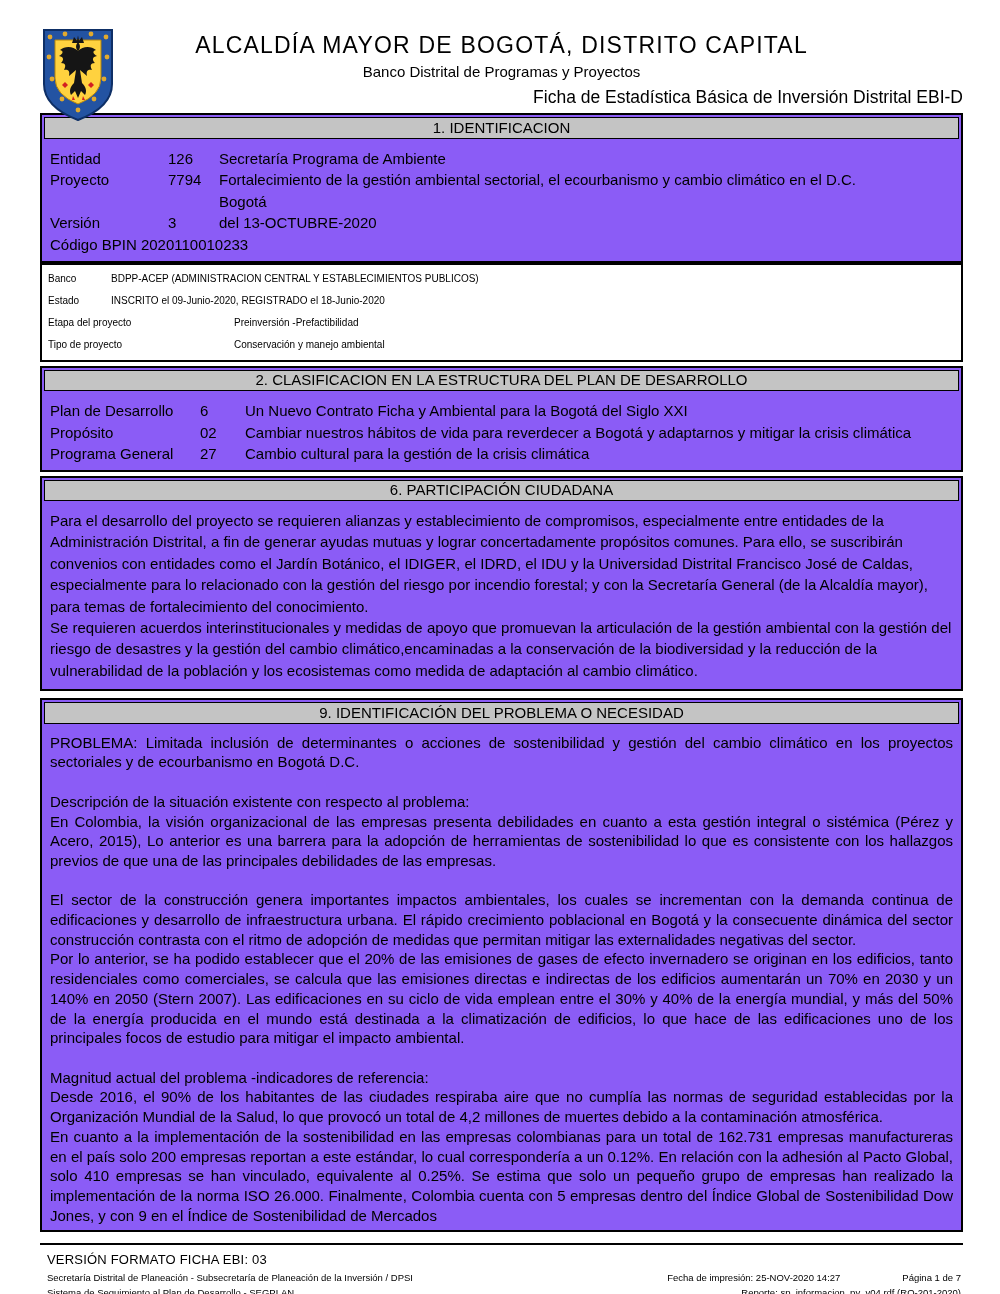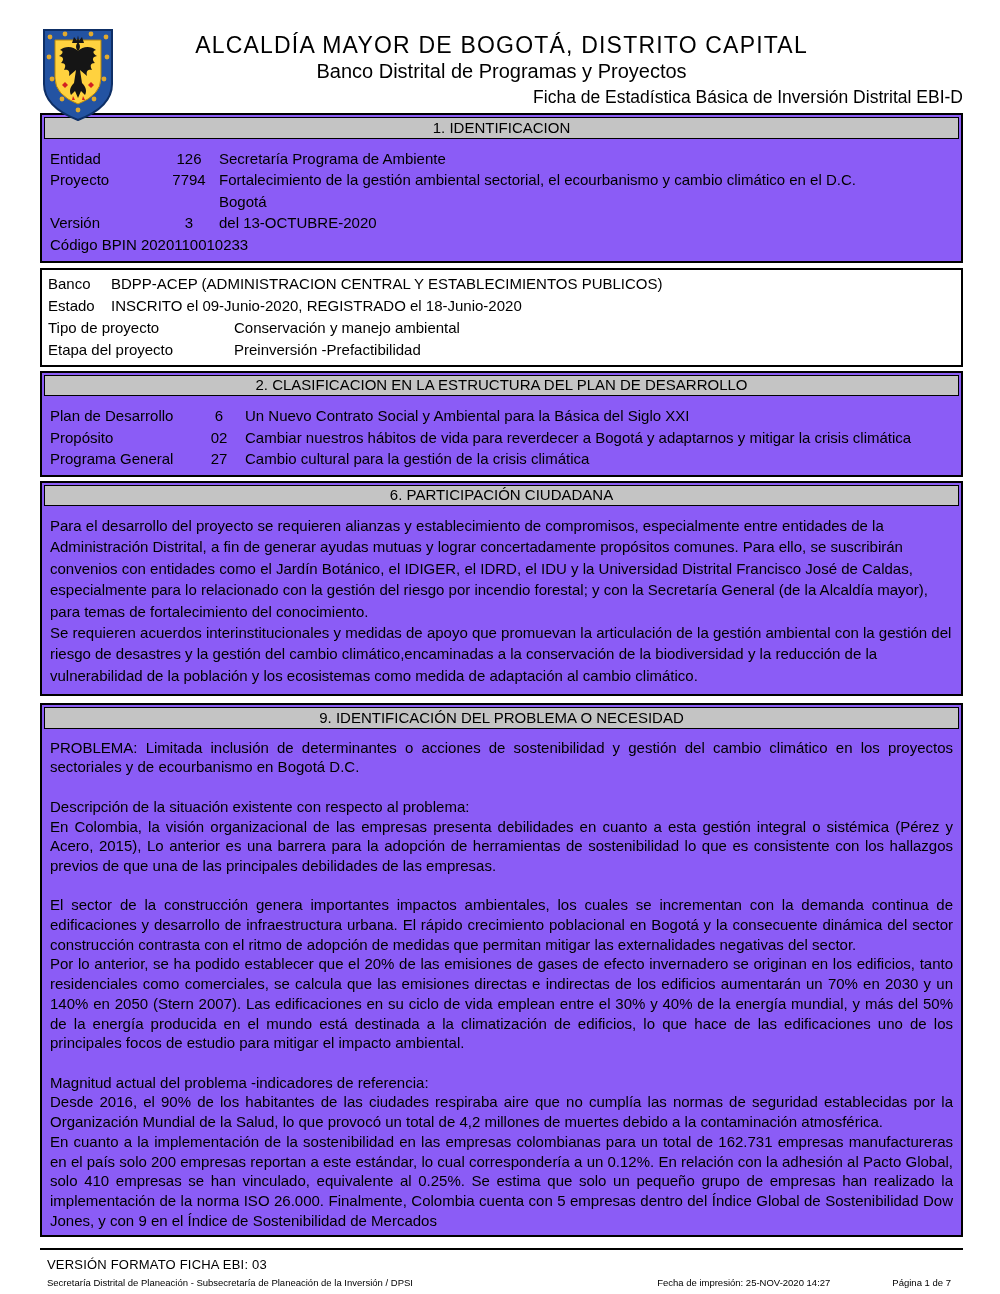--- a/index.html
+++ b/index.html
@@ -2,56 +2,56 @@
 <html><head>
 <meta charset="utf-8">
 <style>
   html,body{margin:0;padding:0;background:#ffffff;}
   body{width:1000px;height:1294px;font-family:"Liberation Sans",sans-serif;color:#000;overflow:hidden;}
   .page{position:relative;box-sizing:border-box;width:1000px;height:1146px;padding:28px 37px 0 40px;}
 
   
   .logo{position:absolute;left:40px;top:27px;width:76px;height:96px;}
   .t1{font-size:23px;letter-spacing:1.2px;text-align:center;line-height:27px;margin-top:4px;}
-  .t2{font-size:20px;text-align:center;line-height:21px;margin-top:2px;}
+  .t2{font-size:15px;text-align:center;line-height:21px;margin-top:2px;}
   .t3{font-size:17.5px;text-align:right;line-height:23px;margin-top:4px;}
 
   
   .sec{border:2px solid #000;padding:2px;margin-top:4px;background:#8b5cf6;}
   .sec:first-of-type{margin-top:9px;}
   .bar{border:1px solid #000;background:#c4c4c4;text-align:center;font-size:15px;line-height:16px;padding:1.5px 0 2px 0;}
   .content{padding:2px 6px 3px 6px;font-size:15px;margin-top:7px;}
 
   .row{display:flex;line-height:21.5px;}
   .lbl{flex:0 0 auto;}
-  .code{flex:0 0 auto;text-align:center;white-space:nowrap;}
+  .code{flex:0 0 auto;text-align:left;white-space:nowrap;}
   .val{flex:1 1 auto;}
   .pre{white-space:pre-wrap;}
   .just{text-align:justify;}
 
   .sec1 .lbl{width:118px;}
   .sec1 .code{width:42px;margin-right:9px;}
   .sec1 .single{line-height:22px;}
 
-  .banco{border:2px solid #000;padding:3px 6px 4px 6px;margin-top:5px;font-size:15px;}
+  .banco{border:2px solid #000;padding:3px 6px 4px 6px;font-size:10px;}
   .banco .row{line-height:22px;}
   .banco .row.narrow .lbl{width:54px;margin-right:9px;}
   .banco .row.wide .lbl{width:183px;margin-right:3px;}
 
   .sec2 .lbl{width:150px;}
   .sec2 .code{width:38px;margin-right:7px;}
 
   .sec3 .content{line-height:21.4px;padding-bottom:6px;min-height:168px;}
   .sec4{margin-top:7px;}
   .sec4 .content{line-height:19.7px;text-align:justify;}
 
   
   .rule{border-top:2.5px solid #000;margin-top:11px;}
   .fversion{font-size:13px;margin:7px 0 5px 7px;letter-spacing:0.2px;}
-  .frow{display:flex;align-items:flex-start;font-size:9.5px;line-height:12px;margin:3px 12px 0 7px;}
+  .frow{display:flex;align-items:flex-start;font-size:9.5px;line-height:12px;margin:3px 2px 0 7px;}
   .frow .fleft{flex:1 1 auto;}
   .frow .fmid{flex:0 0 auto;margin-right:62px;}
   .frow .fright{flex:0 0 auto;}
   .frow2 .fright{margin-right:0;}
 </style>
 </head>
 <body>
 
 <div class="page">
 
@@ -115,36 +115,36 @@
   <div class="banco">
     <div class="row narrow">
       <span class="lbl">Banco</span>
       <span class="val">BDPP-ACEP (ADMINISTRACION CENTRAL Y ESTABLECIMIENTOS PUBLICOS)</span>
     </div>
     <div class="row narrow">
       <span class="lbl">Estado</span>
       <span class="val">INSCRITO el 09-Junio-2020, REGISTRADO el 18-Junio-2020</span>
     </div>
     <div class="row wide">
+      <span class="lbl">Etapa del proyecto</span>
+      <span class="val">Preinversión -Prefactibilidad</span>
+    </div>
+    <div class="row wide">
       <span class="lbl">Tipo de proyecto</span>
       <span class="val">Conservación y manejo ambiental</span>
-    </div>
-    <div class="row wide">
-      <span class="lbl">Etapa del proyecto</span>
-      <span class="val">Preinversión -Prefactibilidad</span>
     </div>
   </div>
 
   <div class="sec sec2">
     <div class="bar">2. CLASIFICACION EN LA ESTRUCTURA DEL PLAN DE DESARROLLO</div>
     <div class="content">
       <div class="row">
         <span class="lbl">Plan de Desarrollo</span>
         <span class="code">6</span>
-        <span class="val">Un Nuevo Contrato Social y Ambiental para la Básica del Siglo XXI</span>
+        <span class="val">Un Nuevo Contrato Ficha y Ambiental para la Bogotá del Siglo XXI</span>
       </div>
       <div class="row">
         <span class="lbl">Propósito</span>
         <span class="code">02</span>
         <span class="val">Cambiar nuestros hábitos de vida para reverdecer a Bogotá y adaptarnos y mitigar la crisis climática</span>
       </div>
       <div class="row">
         <span class="lbl">Programa General</span>
         <span class="code">27</span>
         <span class="val">Cambio cultural para la gestión de la crisis climática</span>

